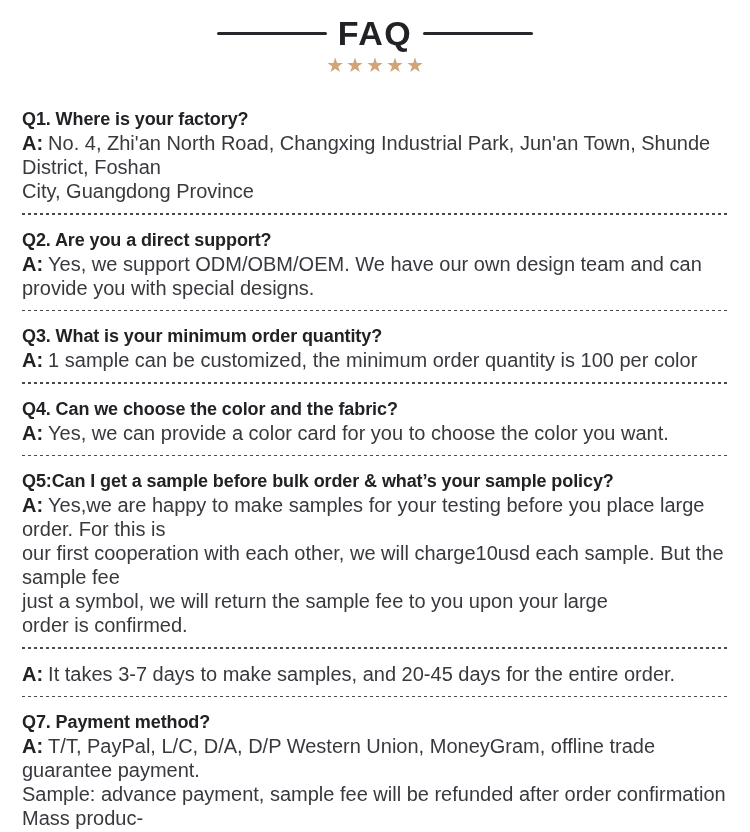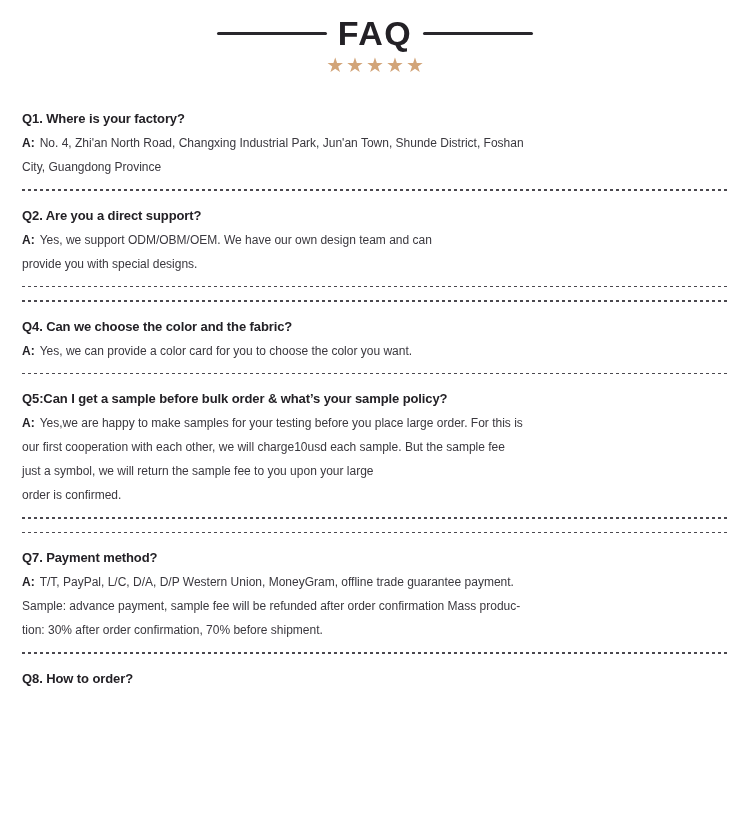--- a/index.html
+++ b/index.html
@@ -45,28 +45,28 @@
     line-height: 20px;
   }
   .star {
     color: #d2a478;
     font-size: 20px;
     font-family: "DejaVu Sans", sans-serif;
   }
 
   
   .faq-item h3 {
-    font-size: 13px;
+    font-size: 18px;
     font-weight: 700;
     color: #232126;
     line-height: 24px;
     letter-spacing: -0.1px;
   }
   .faq-item p.a {
-    font-size: 12px;
+    font-size: 20px;
     line-height: 24px;
     color: #3a383e;
   }
   .a-prefix {
     font-weight: 700;
     color: #232126;
     margin-right: 5px;
   }
   .a-text { white-space: pre-line; }
 
@@ -103,38 +103,43 @@
   </section>
   <div class="sep"></div>
 
   <section class="faq-item">
     <h3>Q2. Are you a direct support?</h3>
     <p class="a"><strong class="a-prefix">A:</strong><span class="a-text">Yes, we support ODM/OBM/OEM. We have our own design team and can
 provide you with special designs.</span></p>
   </section>
   <div class="sep"></div>
 
+  <section class="faq-item">
+    <h3>Q3. What is your minimum order quantity?</h3>
+    <p class="a"><strong class="a-prefix">A:</strong><span class="a-text">1 sample can be customized, the minimum order quantity is 100 per color</span></p>
+  </section>
   <div class="sep"></div>
 
   <section class="faq-item">
     <h3>Q4. Can we choose the color and the fabric?</h3>
     <p class="a"><strong class="a-prefix">A:</strong><span class="a-text">Yes, we can provide a color card for you to choose the color you want.</span></p>
   </section>
   <div class="sep"></div>
 
   <section class="faq-item">
     <h3>Q5:Can I get a sample before bulk order &amp; what’s your sample policy?</h3>
     <p class="a"><strong class="a-prefix">A:</strong><span class="a-text">Yes,we are happy to make samples for your testing before you place large order. For this is
 our first cooperation with each other, we will charge10usd each sample. But the sample fee
 just a symbol, we will return the sample fee to you upon your large
 order is confirmed.</span></p>
   </section>
   <div class="sep"></div>
 
   <section class="faq-item">
+    <p class="a"><strong class="a-prefix">A:</strong><span class="a-text">It takes 3-7 days to make samples, and 20-45 days for the entire order.</span></p>
   </section>
   <div class="sep"></div>
 
   <section class="faq-item">
     <h3>Q7. Payment method?</h3>
     <p class="a"><strong class="a-prefix">A:</strong><span class="a-text">T/T, PayPal, L/C, D/A, D/P Western Union, MoneyGram, offline trade guarantee payment.
 Sample: advance payment, sample fee will be refunded after order confirmation Mass produc-
 tion: 30% after order confirmation, 70% before shipment.</span></p>
   </section>
   <div class="sep"></div>

